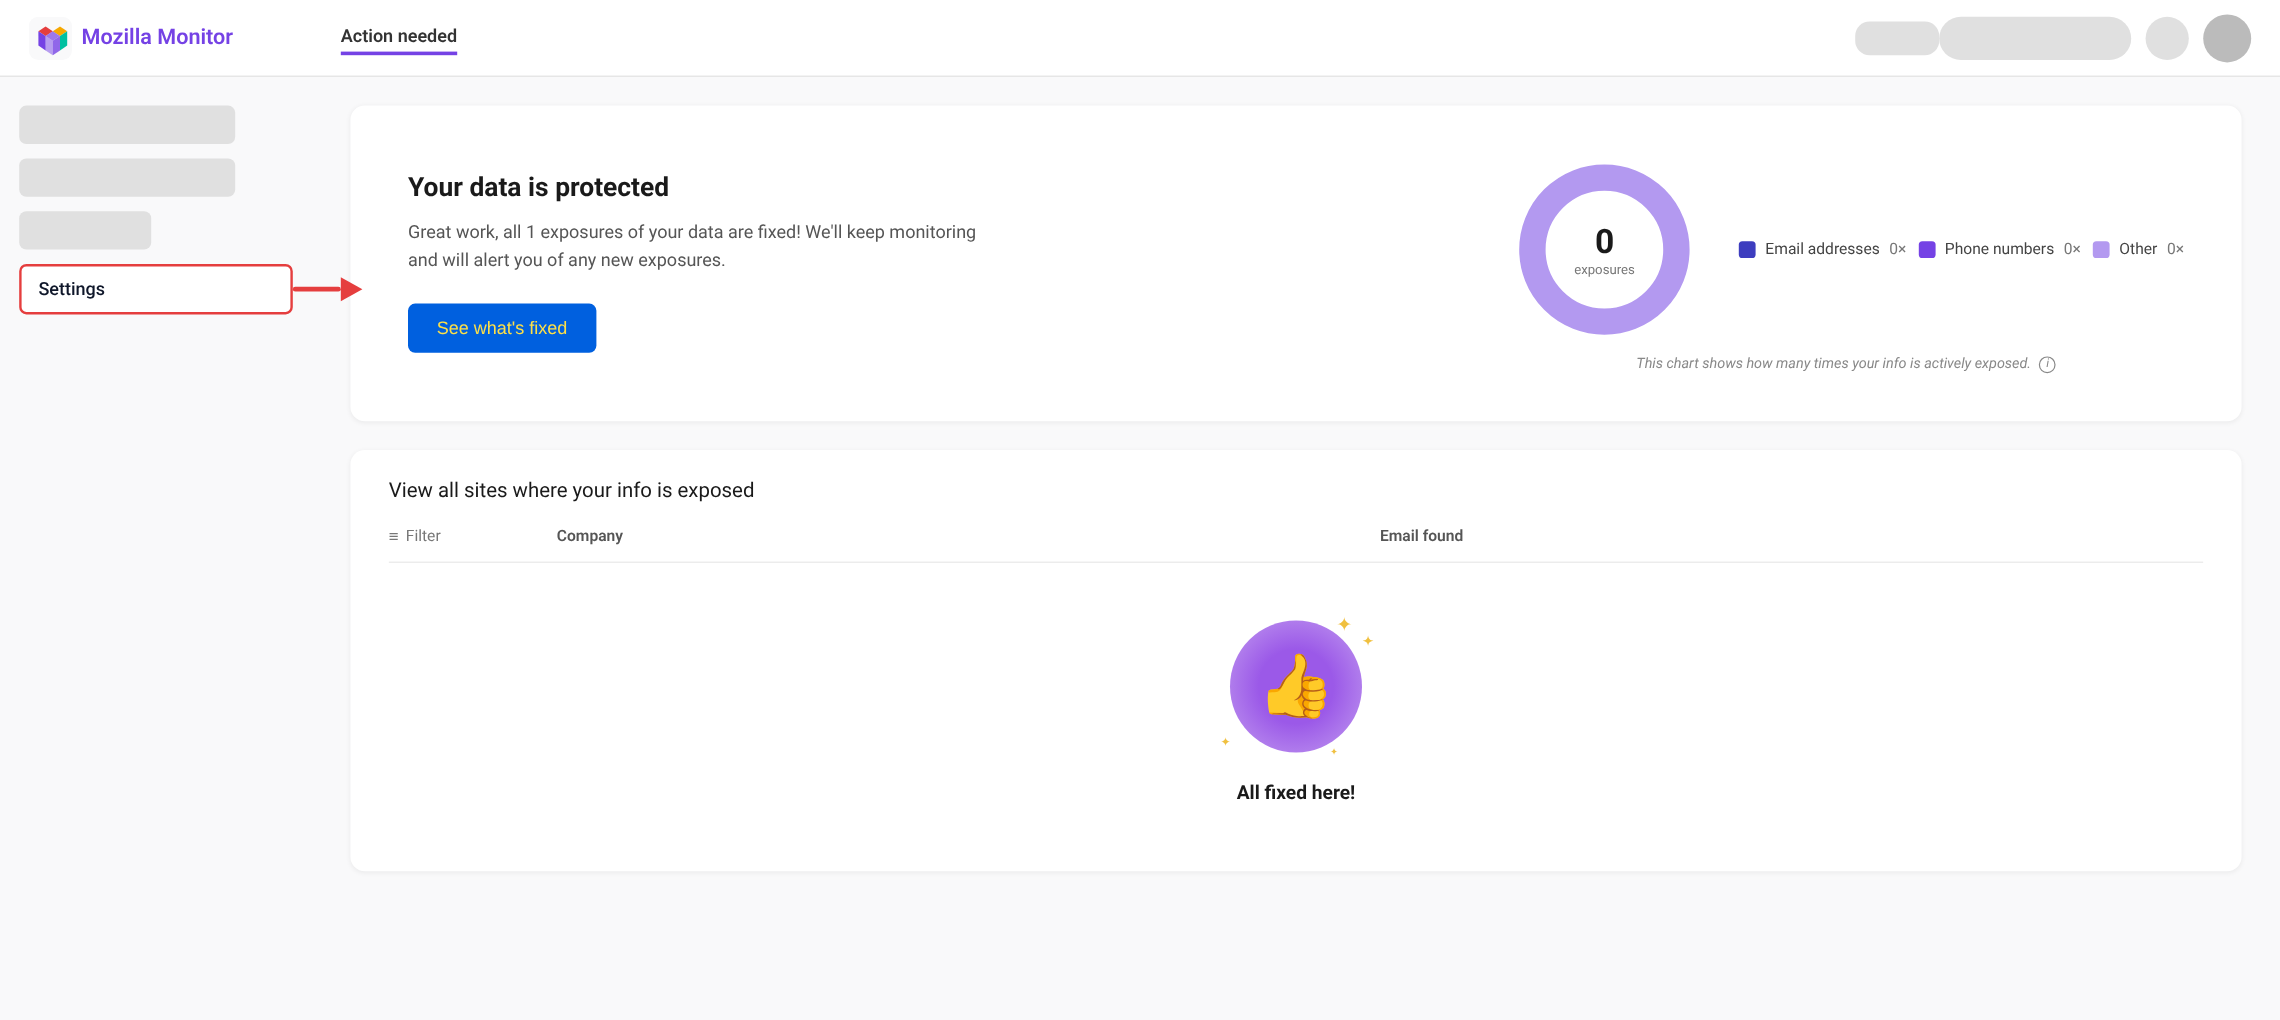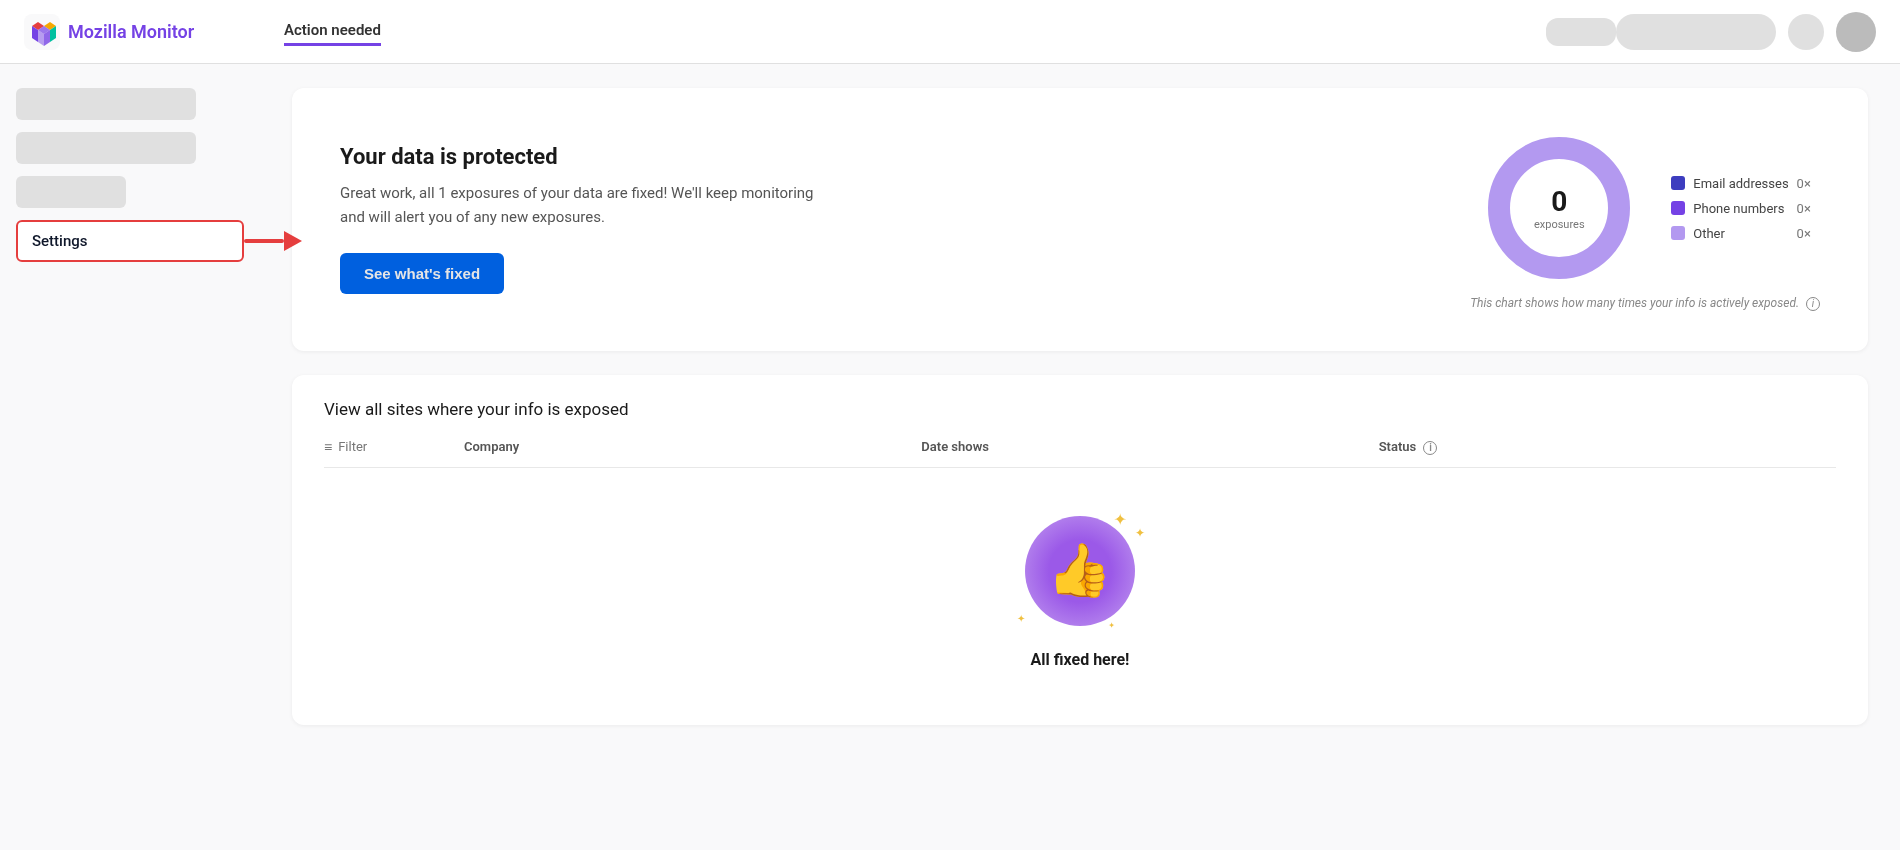--- a/index.html
+++ b/index.html
@@ -182,26 +182,26 @@
       margin-bottom: 12px;
     }
     .protection-desc {
       font-size: 15px;
       color: #555;
       line-height: 1.6;
       margin-bottom: 24px;
     }
     .btn-see-fixed {
       background: #0060df;
-      color: #e5e5e5;
+      color: #fde047;
       border: none;
       border-radius: 6px;
       padding: 12px 24px;
       font-size: 15px;
-      font-weight: 700;
+      font-weight: 400;
       cursor: pointer;
     }
 
     
     .chart-area {
       display: flex;
       align-items: center;
       gap: 32px;
     }
     .donut-container {
@@ -220,21 +220,21 @@
       font-size: 28px;
       font-weight: 700;
       color: #1a1a1a;
     }
     .donut-label {
       font-size: 11px;
       color: #777;
     }
     .chart-legend {
       display: flex;
-      flex-direction: column;
+      flex-direction: row;
       gap: 10px;
     }
     .legend-item {
       display: flex;
       align-items: center;
       gap: 8px;
       font-size: 13px;
       color: #444;
     }
     .legend-dot {
@@ -461,25 +461,21 @@
 
     <div class="table-section">
       <div class="table-section-title">View all sites where your info is exposed</div>
 
       <div class="table-header">
         <div class="table-col-filter">
           <span class="filter-icon">≡</span>
           <span>Filter</span>
         </div>
         <div class="table-col-company">Company</div>
-        <div class="table-col-date">Date shows</div>
-        <div class="table-col-status">
-          <span>Status</span>
-          <span class="chart-info">i</span>
-        </div>
+        <div class="table-col-date">Email found</div>
       </div>
 
       <div class="empty-state">
         <div class="thumbs-up-illustration">
           <div class="thumbs-circle">
             <span class="thumbs-emoji">👍</span>
           </div>
           <span class="sparkle sparkle-1">✦</span>
           <span class="sparkle sparkle-2">✦</span>
           <span class="sparkle sparkle-3">✦</span>

